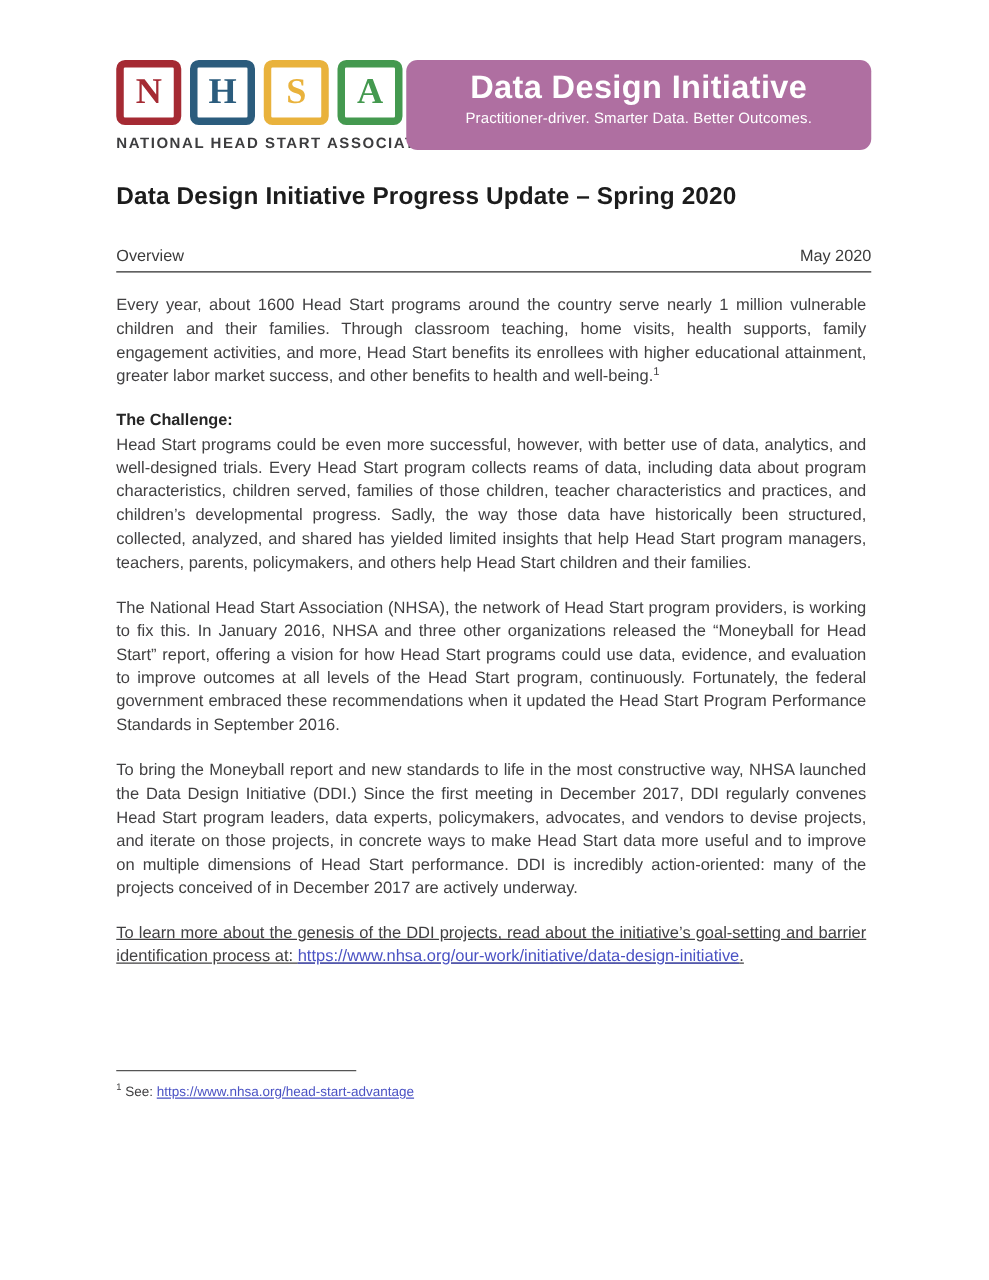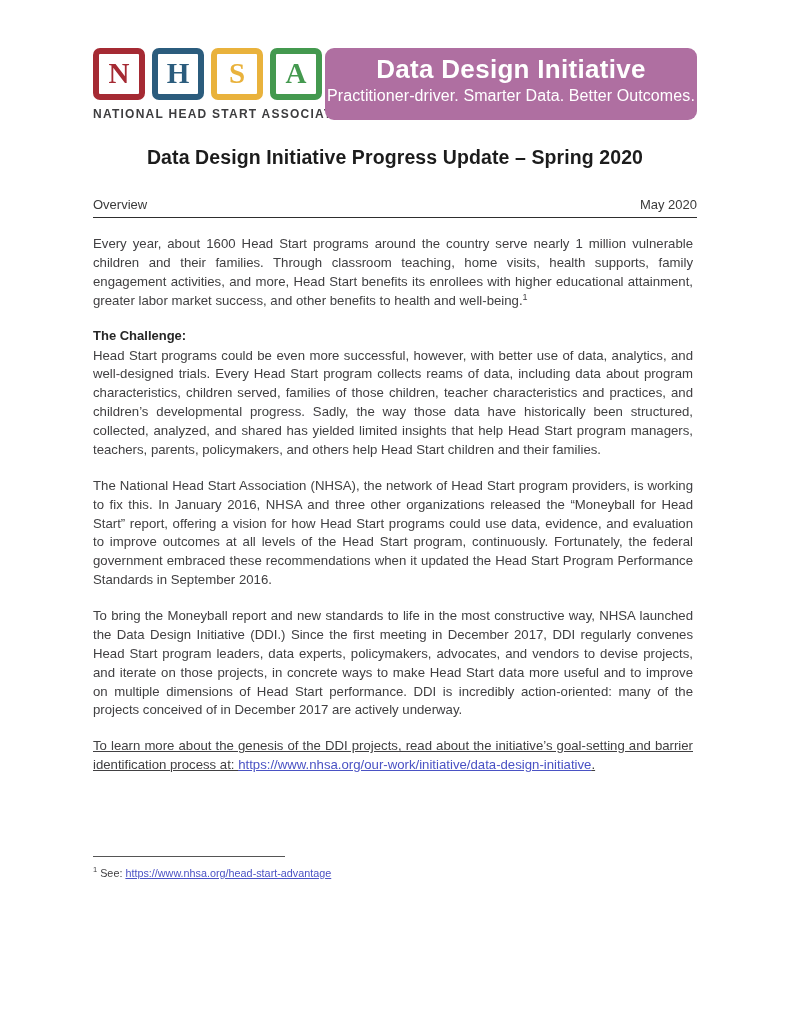--- a/index.html
+++ b/index.html
@@ -59,33 +59,32 @@
     text-align: center;
     padding-top: 7px;
   }
   .banner-title {
     font-size: 26px;
     font-weight: bold;
     letter-spacing: 0.3px;
     line-height: 1.15;
   }
   .banner-tagline {
-    font-size: 16px;
+    font-size: 12px;
     margin-top: 2px;
     letter-spacing: 0.1px;
   }
 
   
   h1.doc-title {
     margin: 25px 0 0 0;
     font-size: 19.5px;
     font-weight: bold;
     color: #1c1c1c;
     letter-spacing: 0.1px;
-    text-align: center;
   }
   .meta-row {
     margin-top: 28px;
     display: flex;
     justify-content: space-between;
     font-size: 13px;
     color: #3a3a3a;
     padding-bottom: 5px;
     border-bottom: 1.5px solid #2e2e2e;
   }

